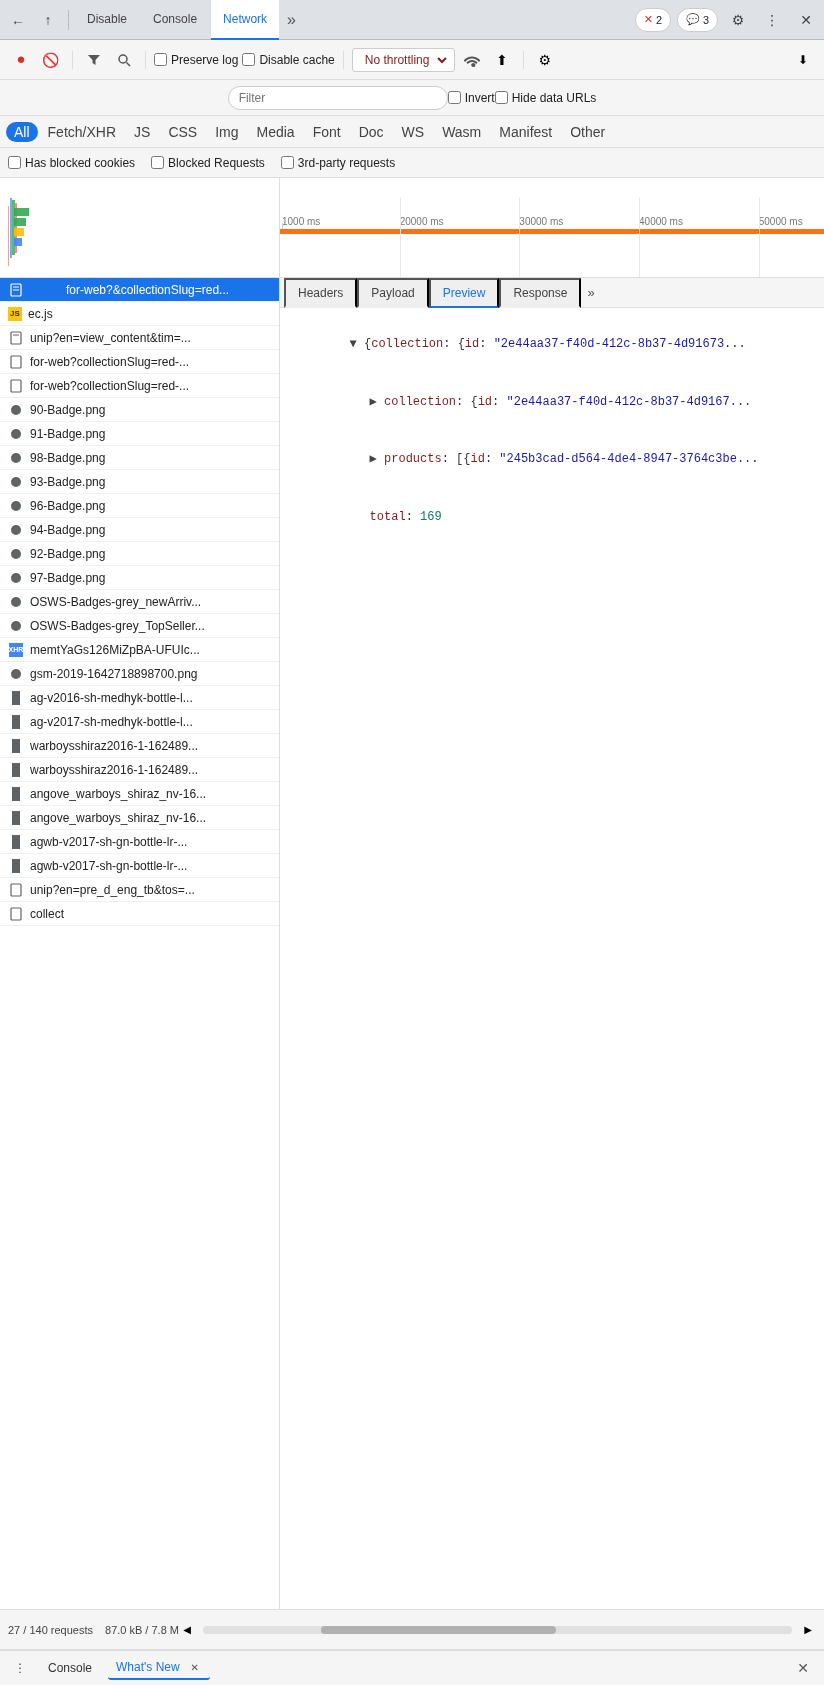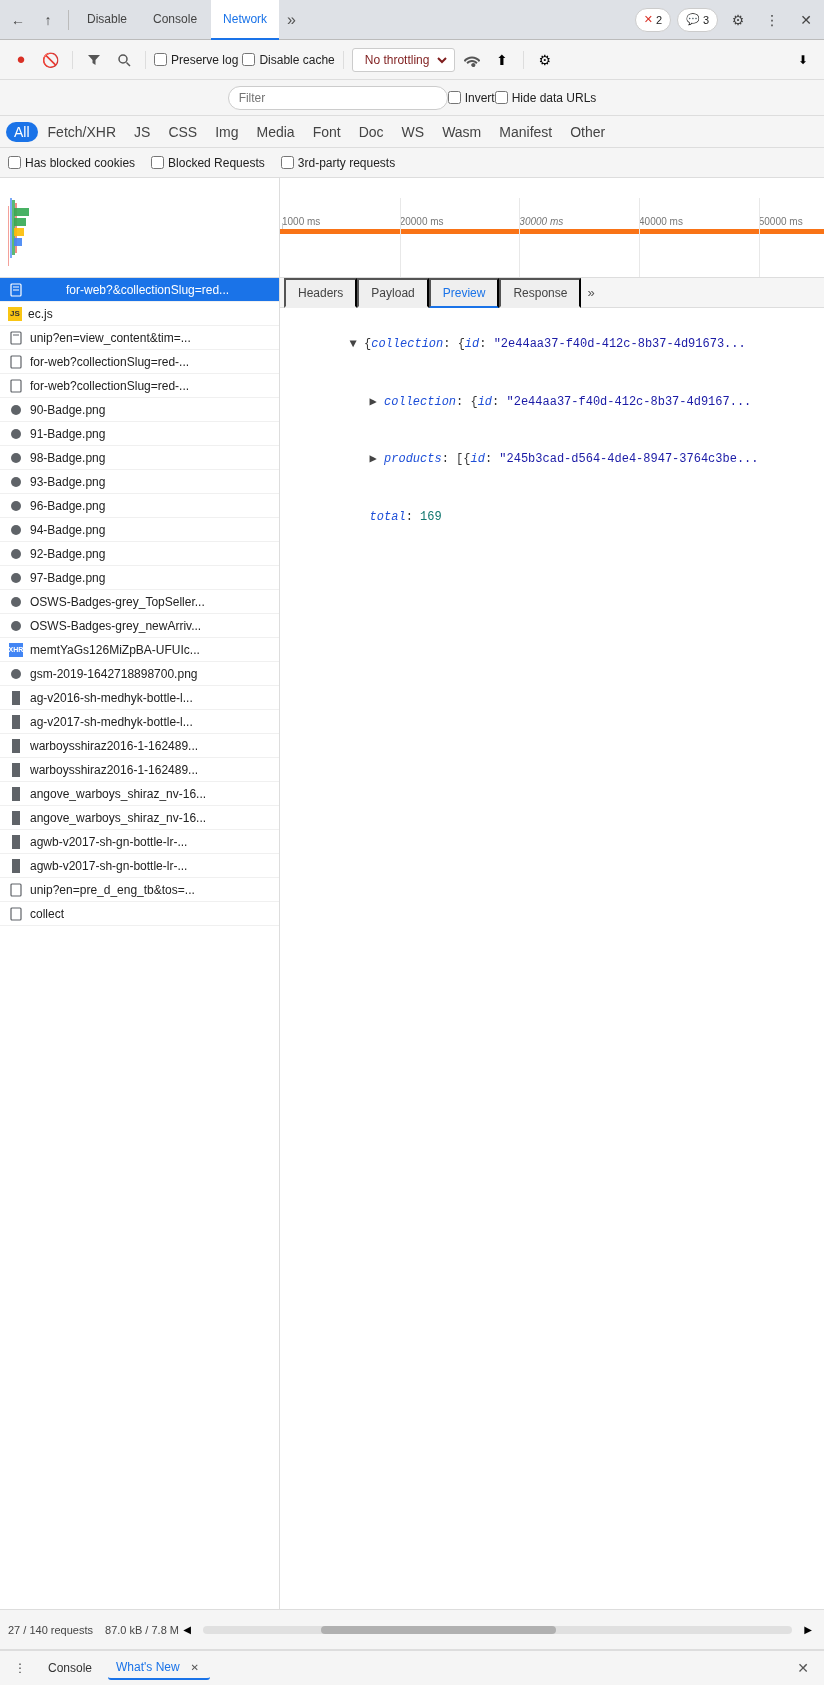--- a/index.html
+++ b/index.html
@@ -88,21 +88,21 @@
     .item-icon-js { background: #f9c513; color: #333; font-size: 9px; font-weight: bold; width: 14px; height: 14px; display: flex; align-items: center; justify-content: center; }
 
     
     .preview-pane { flex: 1; background: white; display: flex; flex-direction: column; overflow: hidden; }
     .preview-tabs { display: flex; align-items: center; border-bottom: 1px solid #ddd; height: 30px; background: #f5f5f5; padding: 0 4px; }
     .preview-tab { padding: 4px 12px; font-size: 12px; cursor: pointer; color: #444; border-bottom: 2px solid transparent; height: 30px; display: flex; align-items: center; }
     .preview-tab.active { color: #1a73e8; border-bottom: 2px solid #1a73e8; }
     .preview-tab-close { margin-left: 4px; width: 14px; height: 14px; border: none; background: transparent; cursor: pointer; border-radius: 50%; display: flex; align-items: center; justify-content: center; font-size: 10px; color: #555; }
     .preview-content { flex: 1; overflow: auto; padding: 8px 12px; font-family: 'Courier New', monospace; font-size: 12px; line-height: 1.6; }
     .json-brace { color: #333; }
-    .json-key { color: #1d4ed8; font-style: italic; }
+    .json-key { color: #7f1d1d; }
     .json-str { color: #1a1aa6; }
     .json-num { color: #0f766e; }
     .json-arrow { cursor: pointer; color: #444; user-select: none; }
     .json-line { white-space: pre; }
     .indent-1 { padding-left: 20px; }
 
     
     .bottom-bar { display: flex; align-items: center; background: #f5f5f5; height: 40px; border-top: 1px solid #ddd; padding: 0 8px; font-size: 11px; color: #444; flex-shrink: 0; }
     .bottom-scroll { flex: 1; display: flex; align-items: center; }
     .hscrollbar-track { flex: 1; height: 8px; background: #e0e0e0; border-radius: 4px; margin: 0 8px; }
@@ -258,21 +258,21 @@
         <rect x="8" y="28" width="1" height="60" fill="#ea4335" opacity="0.5"></rect>
       </svg>
     </div>
   </div>
   <div class="timeline-right">
     <div class="timeline-ruler">
       <span class="ruler-mark" style="left:2px;">1000 ms</span>
       <span class="ruler-tick" style="left:2px;"></span>
       <span class="ruler-mark" style="left:22%;">20000 ms</span>
       <span class="ruler-tick" style="left:22%;"></span>
-      <span class="ruler-mark" style="left:44%;font-style:italic;">30000 ms</span>
+      <span class="ruler-mark" style="left:44%;">30000 ms</span>
       <span class="ruler-tick" style="left:44%;"></span>
       <span class="ruler-mark" style="left:66%;">40000 ms</span>
       <span class="ruler-tick" style="left:66%;"></span>
       <span class="ruler-mark" style="left:88%;">50000 ms</span>
       <span class="ruler-tick" style="left:88%;"></span>
     </div>
 
     <div class="waterfall-bg">
       <div class="waterfall-col" style="left:22%;"></div>
       <div class="waterfall-col" style="left:44%;"></div>
@@ -375,27 +375,27 @@
     <div class="name-item">
       <div class="item-icon">
           <div style="width:10px;height:10px;border-radius:50%;background:#5f6368;"></div>
         </div>
       <span class="item-text">97-Badge.png</span>
     </div>
     <div class="name-item">
       <div class="item-icon">
           <div style="width:10px;height:10px;border-radius:50%;background:#5f6368;"></div>
         </div>
+      <span class="item-text">OSWS-Badges-grey_newArriv...</span>
+    </div>
+    <div class="name-item">
+      <div class="item-icon">
+          <div style="width:10px;height:10px;border-radius:50%;background:#5f6368;"></div>
+        </div>
       <span class="item-text">OSWS-Badges-grey_TopSeller...</span>
-    </div>
-    <div class="name-item">
-      <div class="item-icon">
-          <div style="width:10px;height:10px;border-radius:50%;background:#5f6368;"></div>
-        </div>
-      <span class="item-text">OSWS-Badges-grey_newArriv...</span>
     </div>
 
     <div class="name-item">
       <div class="item-icon">
           <div style="width:14px;height:14px;background:#4285f4;color:white;font-size:7px;display:flex;align-items:center;justify-content:center;font-weight:bold;">XHR</div>
         </div>
       <span class="item-text">memtYaGs126MiZpBA-UFUIc...</span>
     </div>
 
     <div class="name-item">

